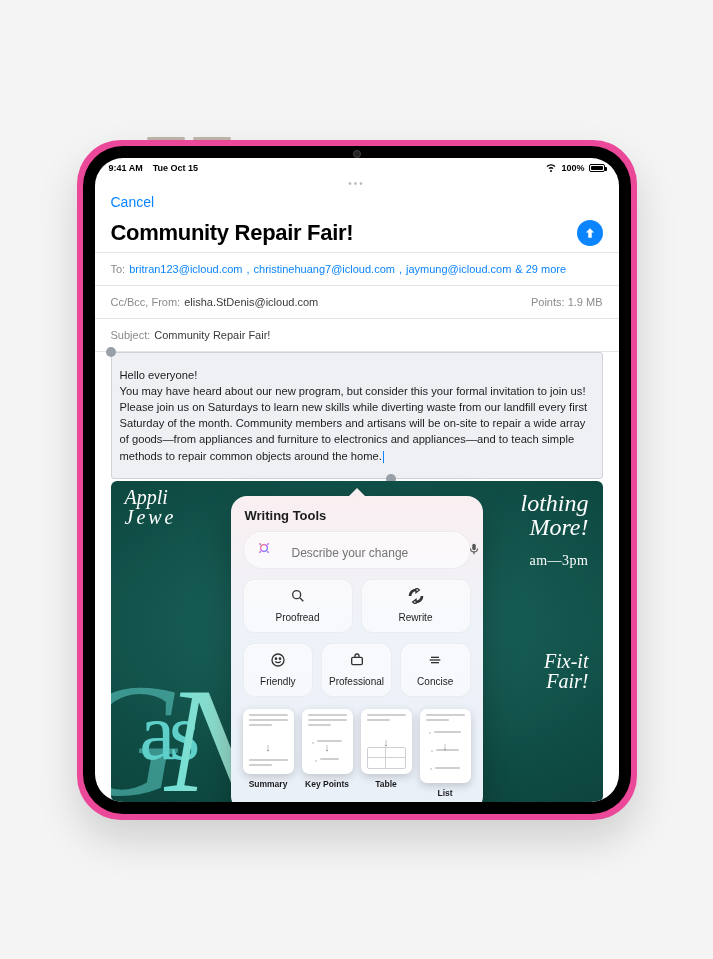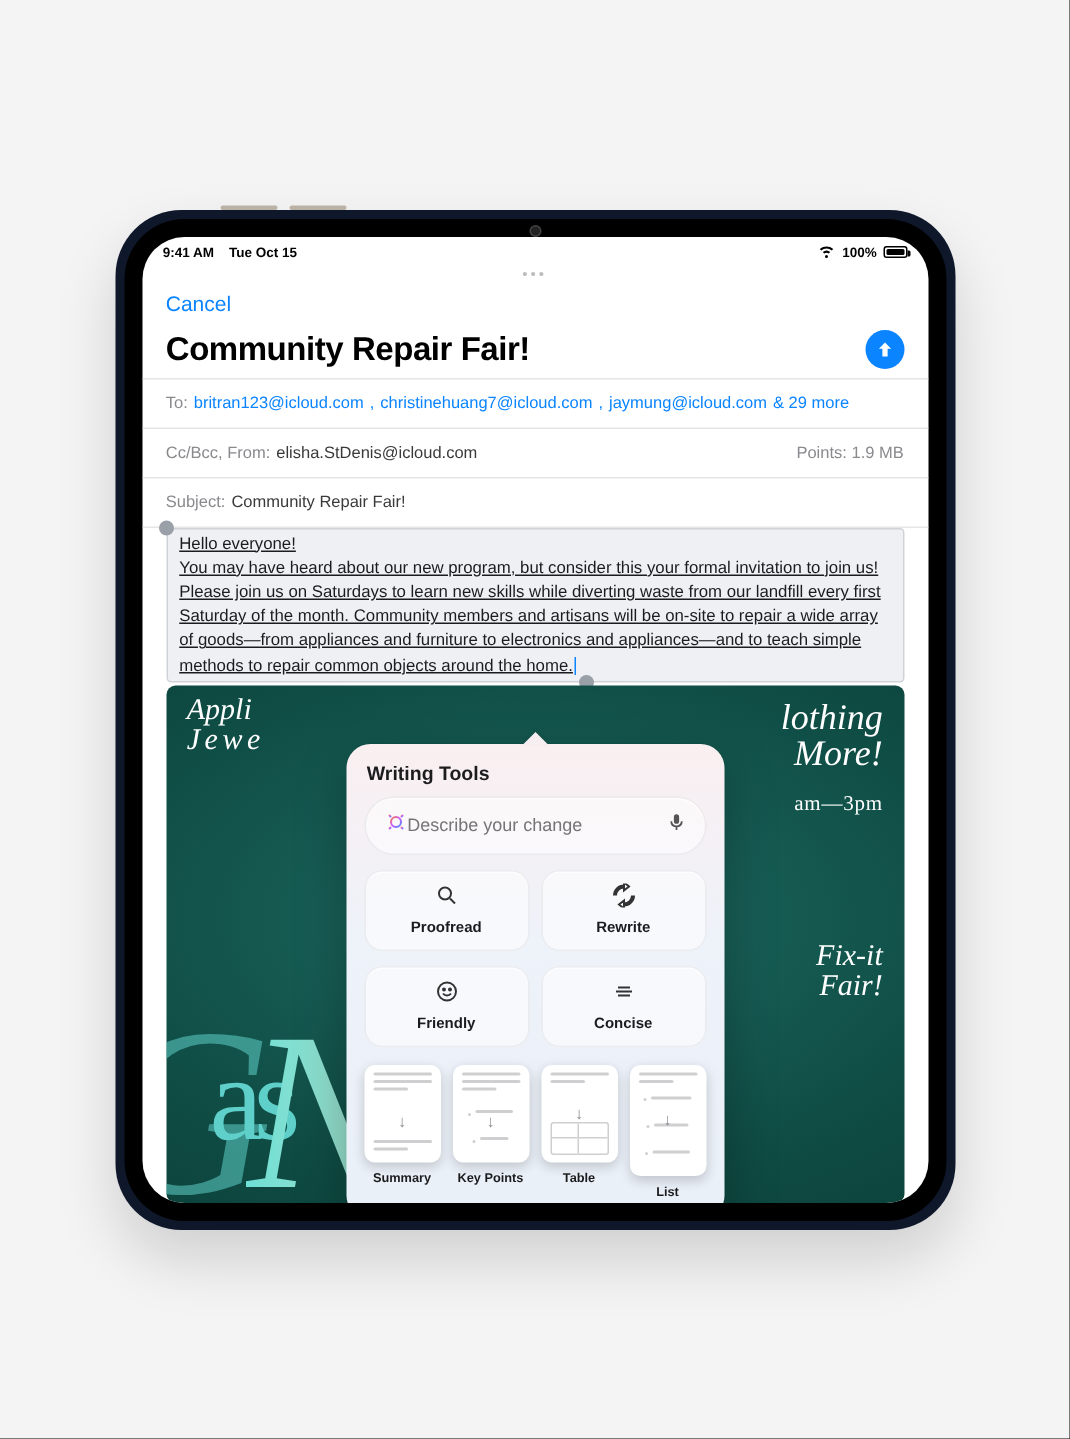--- a/index.html
+++ b/index.html
@@ -6,21 +6,21 @@
   body {
     width: 713px; height: 959px;
     background: #f4f4f4;
     font-family: -apple-system, "Helvetica Neue", Helvetica, Arial, sans-serif;
     display: flex; align-items: center; justify-content: center;
     -webkit-font-smoothing: antialiased;
   }
   
   .ipad {
     width: 560px; height: 680px;
-    background: #0f172a;
+    background: #ec4899;
     border-radius: 44px;
     padding: 6px;
     box-shadow: 0 20px 40px rgba(0,0,0,.15);
     position: relative;
   }
   .ipad::before, .ipad::after { 
     content:""; position:absolute; top:-3px; height:3px; background:#bbb2a6; border-radius:2px;
   }
   .ipad::before { left:70px; width:38px; }
   .ipad::after  { left:116px; width:38px; }
@@ -61,21 +61,21 @@
   .sep { border-top:1px solid #e5e5e7; }
   .field { font-size:11px; display:flex; gap:4px; padding:10px 16px; align-items:baseline; flex-wrap:wrap;}
   .field-label { color:#8a8a8e; }
   .field-val { color:#3a3a3c; }
   .link { color:#0a84ff; }
   .field-right { margin-left:auto; color:#8a8a8e; }
   
   .bodywrap { padding:0 16px; }
   .sel {
     position:relative; background:#eef0f3; border:1px solid #cfd3d8;
-    border-radius:3px; padding:2px 8px; font-size:11.2px; line-height:1.45; color:#1c1c1e;text-decoration:underline;
+    border-radius:3px; padding:14px 8px; font-size:11.2px; line-height:1.45; color:#1c1c1e;
   }
   .sel-handle { position:absolute; width:10px; height:10px; background:#9aa0a8; border-radius:50%; }
   .sel-handle.tl { left:-6px; top:-6px; }
   .sel-handle.br { right:42%; bottom:-6px; }
   .caret { display:inline-block; width:1px; height:12px; background:#0a84ff; vertical-align:middle; margin-left:1px;}
   
   .poster-wrap { padding:2px 16px 0; flex:1; position:relative; }
   .poster {
     width:100%; height:100%;
     background: radial-gradient(110% 90% at 50% 45%, #1e6b62 0%, #0f4d45 55%, #0a3b34 100%);
@@ -105,42 +105,42 @@
     filter: drop-shadow(0 -1px 1px rgba(0,0,0,.08));
   }
   .popover {
     position:absolute; left:50%; top:338px; transform:translateX(-50%);
     width:252px; border-radius:16px; padding:12px 12px 14px;
     background: linear-gradient(180deg,#faeff1 0%, #eef2f9 40%, #eaf0f8 100%);
     box-shadow: 0 14px 34px rgba(0,0,0,.28), 0 0 0 .5px rgba(0,0,0,.05);
   }
   .pop-title { font-size:13px; font-weight:700; color:#1c1c1e; margin:0 2px 8px; }
   .search {
-    display:flex; align-items:center; gap:0;
+    display:flex; align-items:flex-end; gap:20px;
     background: rgba(255,255,255,.55);
     border:1px solid rgba(0,0,0,.06);
     border-radius:20px; padding:8px 12px;
     box-shadow: inset 0 1px 0 rgba(255,255,255,.6);
   }
   .search svg { width:16px; height:16px; }
   .search input {
     flex:1; border:none; background:transparent; outline:none;
     font-size:12px; color:#8a8a8e;
   }
   .mic svg{ width:14px; height:14px; }
   .row { display:flex; gap:8px; margin-top:10px; }
   .btn {
     flex:1; background:rgba(255,255,255,.55);
     border-radius:12px; padding:8px 4px 7px; text-align:center;
     border:1px solid rgba(0,0,0,.05);
     box-shadow: inset 0 1px 0 rgba(255,255,255,.6);
     cursor:pointer;
   }
   .btn svg { width:16px; height:16px; display:block; margin:0 auto 3px; }
-  .btn span { font-size:10px; color:#1c1c1e; font-weight:700;margin-top:24px; }
+  .btn span { font-size:10px; color:#1c1c1e; font-weight:400;margin-top:24px; }
   .thumbs { display:flex; gap:8px; margin-top:12px; }
   .thumb-wrap { flex:1; text-align:center; cursor:pointer; }
   .thumb {
     width:100%; aspect-ratio: .78;
     background:#fff; border-radius:7px;
     box-shadow: 0 3px 8px rgba(0,0,0,.18);
     padding:5px 6px; position:relative;
     display:flex; flex-direction:column;
   }
   .thumb .ln { height:2px; background:#cfcfd2; border-radius:1px; margin-bottom:3px; }
@@ -307,20 +307,27 @@
           <svg viewBox="0 0 24 24" fill="none" stroke="#333" stroke-width="2">
                 <circle cx="12" cy="12" r="9"></circle>
                 <path d="M8 14s1.5 2 4 2 4-2 4-2"></path>
                 <circle cx="9" cy="10" r="1" fill="#333"></circle>
                 <circle cx="15" cy="10" r="1" fill="#333"></circle>
               </svg>
           <span>Friendly</span>
         </div>
         <div class="btn">
           <svg viewBox="0 0 24 24" fill="none" stroke="#333" stroke-width="2">
+                <rect x="4" y="8" width="16" height="11" rx="2"></rect>
+                <path d="M9 8V6a3 3 0 016 0v2"></path>
+              </svg>
+          <span>Professional</span>
+        </div>
+        <div class="btn">
+          <svg viewBox="0 0 24 24" fill="none" stroke="#333" stroke-width="2">
                 <line x1="6" y1="8" x2="18" y2="8"></line>
                 <line x1="4" y1="12" x2="20" y2="12"></line>
                 <line x1="6" y1="16" x2="18" y2="16"></line>
               </svg>
           <span>Concise</span>
         </div>
       </div>
 
       <div class="thumbs">
         <div class="thumb-wrap">

